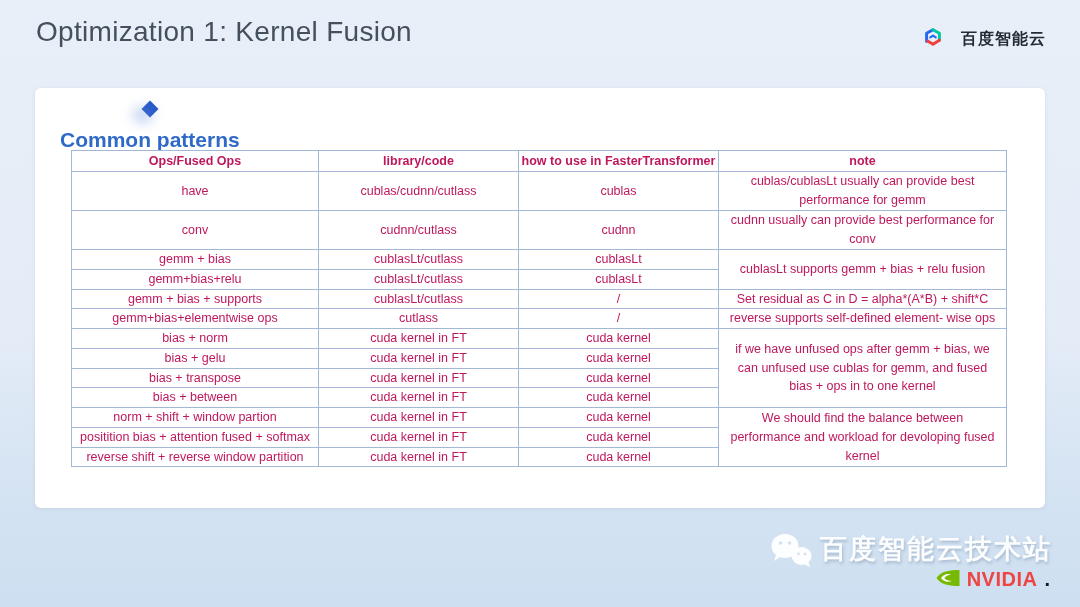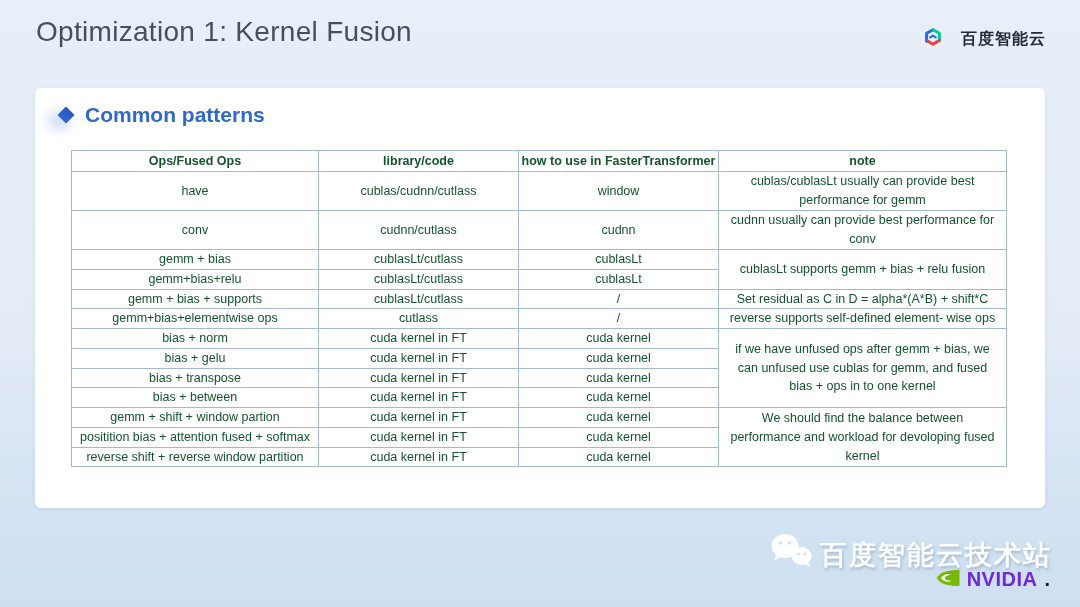--- a/index.html
+++ b/index.html
@@ -31,21 +31,21 @@
   .card {
     position: absolute; left: 35px; top: 88px;
     width: 1010px; height: 420px;
     background: #ffffff;
     border-radius: 6px;
     box-shadow: 0 1px 4px rgba(130,150,180,0.18);
   }
   .section-heading {
     position: absolute; left: 25px; top: 15px;
     display: flex; align-items: center; gap: 13px;
-    font-size: 21px; font-weight: 600; color: #2f6ac8;
+    font-size: 21px; font-weight: 600; color: #2f6ac8; flex-direction: column;
   }
   .diamond-bullet {
     position: relative;
     width: 12px; height: 12px;
     background: #2456c5;
     transform: rotate(45deg);
     flex: 0 0 12px;
   }
   .diamond-bullet::after {
     content: "";
@@ -62,47 +62,47 @@
   table {
     border-collapse: collapse;
     table-layout: fixed;
     width: 935px;
     border: 1.5px solid #6f7c8b;
   }
   th, td {
     border: 1px solid #a3b8d6;
     text-align: center;
     vertical-align: middle;
-    color: #14532d;
+    color: #be185d;
     font-size: 12.5px;
     line-height: 1.5;
     padding: 0 6px;
     overflow: hidden;
   }
   th { height: 21px; font-weight: 700; padding: 0 2px; }
   tbody td { height: 19px; }
   tr.tall-row td { height: 39px; }
   td.note-cell { padding: 0 10px; margin-left: 42px; }
 
   
   .watermark {
     position: absolute; right: 28px; top: 531px;
-    display: flex; align-items: flex-end; gap: 6px;
+    display: flex; align-items: flex-start; gap: 6px;
   }
   .watermark-text {
     font-size: 27px; font-weight: 600; letter-spacing: 2px;
     color: rgba(255,255,255,0.95);
     text-shadow: 1px 2px 3px rgba(125,145,170,0.5);
   }
   .nvidia-logo {
     position: absolute; right: 30px; top: 568px;
     display: flex; align-items: center; gap: 6px;
   }
   .nvidia-text {
-    font-size: 20px; font-weight: 800; color: #6d28d9; letter-spacing: 0.5px;
+    font-size: 20px; font-weight: 800; color: #ef4444; letter-spacing: 0.5px;
   }
   .nvidia-dot {
     font-size: 20px; font-weight: 800; color: #171a1f; margin-left: 1px;
   }
 </style>
 </head>
 <body>
 
 <div class="slide-title">Optimization 1: Kernel Fusion</div>
 
@@ -137,21 +137,21 @@
             <th>Ops/Fused Ops</th>
             <th>library/code</th>
             <th>how to use in FasterTransformer</th>
             <th>note</th>
           </tr>
       </thead>
       <tbody>
           <tr class="tall-row">
             <td>have</td>
             <td>cublas/cudnn/cutlass</td>
-            <td>window</td>
+            <td>cublas</td>
             <td class="note-cell" rowspan="1">cublas/cublasLt usually can provide best performance for gemm</td>
           </tr>
           <tr class="tall-row">
             <td>conv</td>
             <td>cudnn/cutlass</td>
             <td>cudnn</td>
             <td class="note-cell" rowspan="1">cudnn usually can provide best performance for conv</td>
           </tr>
           <tr>
             <td>gemm + bias</td>
@@ -191,21 +191,21 @@
             <td>bias + transpose</td>
             <td>cuda kernel in FT</td>
             <td>cuda kernel</td>
           </tr>
           <tr>
             <td>bias + between</td>
             <td>cuda kernel in FT</td>
             <td>cuda kernel</td>
           </tr>
           <tr>
-            <td>gemm + shift + window partion</td>
+            <td>norm + shift + window partion</td>
             <td>cuda kernel in FT</td>
             <td>cuda kernel</td>
             <td class="note-cell" rowspan="3">We should find the balance between performance and workload for devoloping fused kernel</td>
           </tr>
           <tr>
             <td>positition bias + attention fused + softmax</td>
             <td>cuda kernel in FT</td>
             <td>cuda kernel</td>
           </tr>
           <tr>

